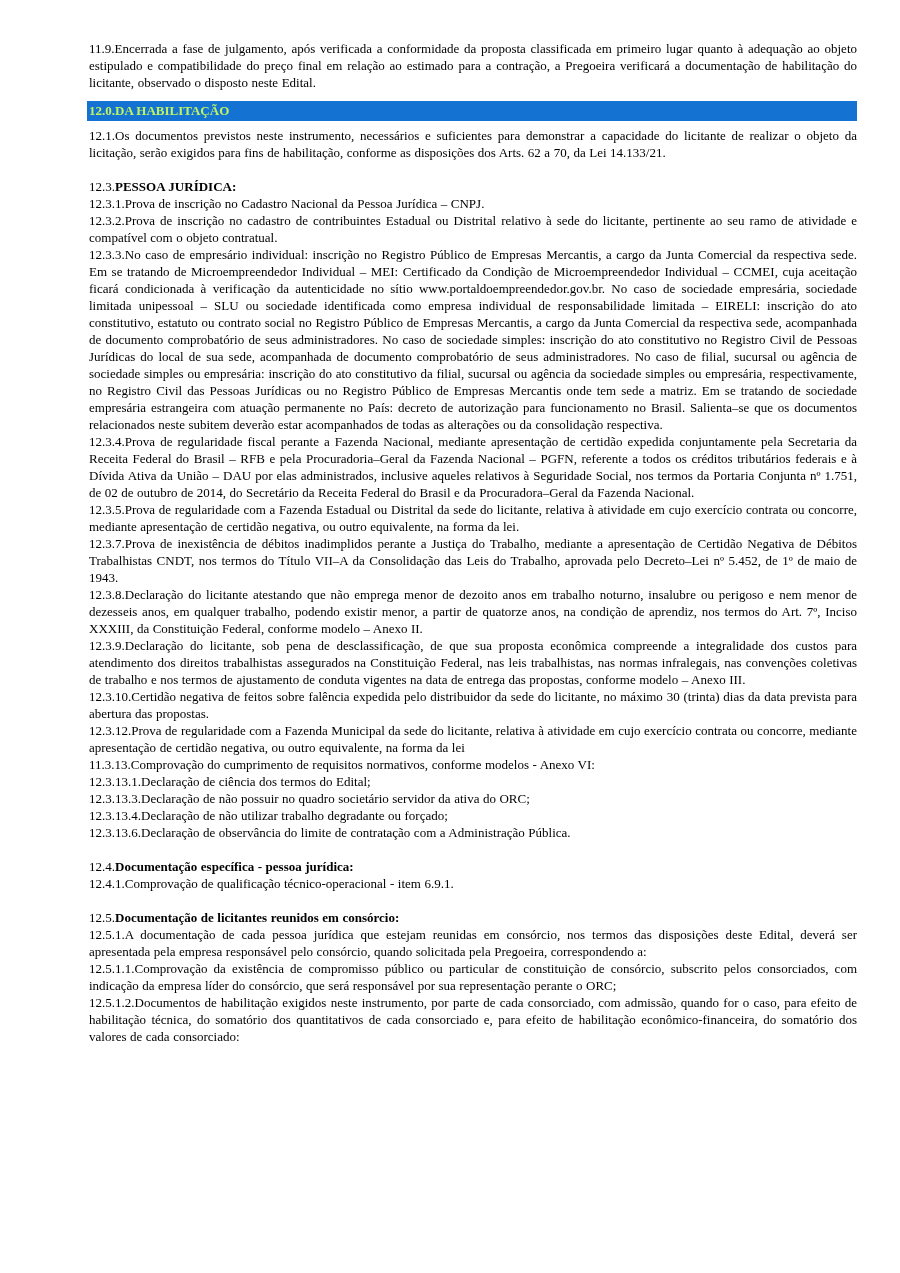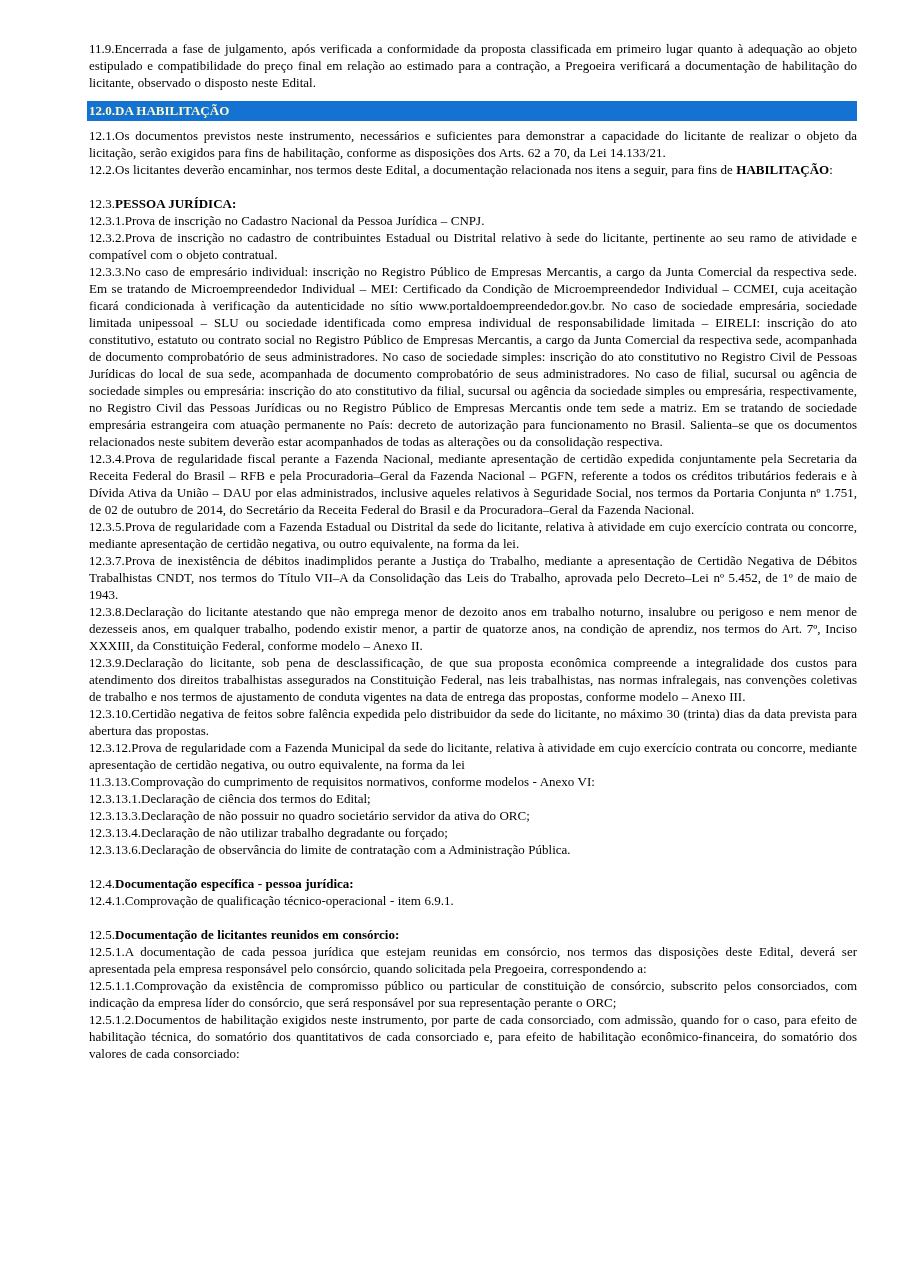--- a/index.html
+++ b/index.html
@@ -29,39 +29,38 @@
   }
   .bold { font-weight: bold; }
   .spacer {
     height: 17px;
   }
   .spacer.small { height: 10px; }
   .section-header {
     margin: 0 0 0 -2px;
     padding: 1px 4px 2px 2px;
     background: #1473d2;
-    color: #fef9c3;
+    color: #bef264;
     font-size: 13px;
     line-height: 17px;
     font-weight: bold;
     text-align: left;
   }
   .header-gap { height: 6px; }
 </style>
 </head>
 <body>
 
 <div class="page">
   <main id="doc-body">
       <p class="para"><span>11.9.Encerrada a fase de julgamento, após verificada a conformidade da proposta classificada em primeiro lugar quanto à adequação ao objeto estipulado e compatibilidade do preço final em relação ao estimado para a contração, a Pregoeira verificará a documentação de habilitação do licitante, observado o disposto neste Edital.</span></p>
       <div class="spacer small"></div>
       <h2 class="section-header" style="background: rgb(20, 115, 210);"><span class="bold">12.0.DA HABILITAÇÃO</span></h2>
       <div class="header-gap"></div>
       <p class="para"><span>12.1.Os documentos previstos neste instrumento, necessários e suficientes para demonstrar a capacidade do licitante de realizar o objeto da licitação, serão exigidos para fins de habilitação, conforme as disposições dos Arts. 62 a 70, da Lei 14.133/21.</span></p>
-      <p class="para"><span>12.2.Os licitantes deverão encaminhar, nos termos deste Edital, a documentação relacionada nos itens a seguir, para fins de </span><span class="bold">HABILITAÇÃO</span><span>:</span></p>
       <div class="spacer"></div>
       <p class="para"><span>12.3.</span><span class="bold">PESSOA JURÍDICA:</span></p>
       <p class="para"><span>12.3.1.Prova de inscrição no Cadastro Nacional da Pessoa Jurídica – CNPJ.</span></p>
       <p class="para"><span>12.3.2.Prova de inscrição no cadastro de contribuintes Estadual ou Distrital relativo à sede do licitante, pertinente ao seu ramo de atividade e compatível com o objeto contratual.</span></p>
       <p class="para"><span>12.3.3.No caso de empresário individual: inscrição no Registro Público de Empresas Mercantis, a cargo da Junta Comercial da respectiva sede. Em se tratando de Microempreendedor Individual – MEI: Certificado da Condição de Microempreendedor Individual – CCMEI, cuja aceitação ficará condicionada à verificação da autenticidade no sítio www.portaldoempreendedor.gov.br. No caso de sociedade empresária, sociedade limitada unipessoal – SLU ou sociedade identificada como empresa individual de responsabilidade limitada – EIRELI: inscrição do ato constitutivo, estatuto ou contrato social no Registro Público de Empresas Mercantis, a cargo da Junta Comercial da respectiva sede, acompanhada de documento comprobatório de seus administradores. No caso de sociedade simples: inscrição do ato constitutivo no Registro Civil de Pessoas Jurídicas do local de sua sede, acompanhada de documento comprobatório de seus administradores. No caso de filial, sucursal ou agência de sociedade simples ou empresária: inscrição do ato constitutivo da filial, sucursal ou agência da sociedade simples ou empresária, respectivamente, no Registro Civil das Pessoas Jurídicas ou no Registro Público de Empresas Mercantis onde tem sede a matriz. Em se tratando de sociedade empresária estrangeira com atuação permanente no País: decreto de autorização para funcionamento no Brasil. Salienta–se que os documentos relacionados neste subitem deverão estar acompanhados de todas as alterações ou da consolidação respectiva.</span></p>
       <p class="para"><span>12.3.4.Prova de regularidade fiscal perante a Fazenda Nacional, mediante apresentação de certidão expedida conjuntamente pela Secretaria da Receita Federal do Brasil – RFB e pela Procuradoria–Geral da Fazenda Nacional – PGFN, referente a todos os créditos tributários federais e à Dívida Ativa da União – DAU por elas administrados, inclusive aqueles relativos à Seguridade Social, nos termos da Portaria Conjunta nº 1.751, de 02 de outubro de 2014, do Secretário da Receita Federal do Brasil e da Procuradora–Geral da Fazenda Nacional.</span></p>
       <p class="para"><span>12.3.5.Prova de regularidade com a Fazenda Estadual ou Distrital da sede do licitante, relativa à atividade em cujo exercício contrata ou concorre, mediante apresentação de certidão negativa, ou outro equivalente, na forma da lei.</span></p>
       <p class="para"><span>12.3.7.Prova de inexistência de débitos inadimplidos perante a Justiça do Trabalho, mediante a apresentação de Certidão Negativa de Débitos Trabalhistas CNDT, nos termos do Título VII–A da Consolidação das Leis do Trabalho, aprovada pelo Decreto–Lei nº 5.452, de 1º de maio de 1943.</span></p>
       <p class="para"><span>12.3.8.Declaração do licitante atestando que não emprega menor de dezoito anos em trabalho noturno, insalubre ou perigoso e nem menor de dezesseis anos, em qualquer trabalho, podendo existir menor, a partir de quatorze anos, na condição de aprendiz, nos termos do Art. 7º, Inciso XXXIII, da Constituição Federal, conforme modelo – Anexo II.</span></p>
       <p class="para"><span>12.3.9.Declaração do licitante, sob pena de desclassificação, de que sua proposta econômica compreende a integralidade dos custos para atendimento dos direitos trabalhistas assegurados na Constituição Federal, nas leis trabalhistas, nas normas infralegais, nas convenções coletivas de trabalho e nos termos de ajustamento de conduta vigentes na data de entrega das propostas, conforme modelo – Anexo III.</span></p>

